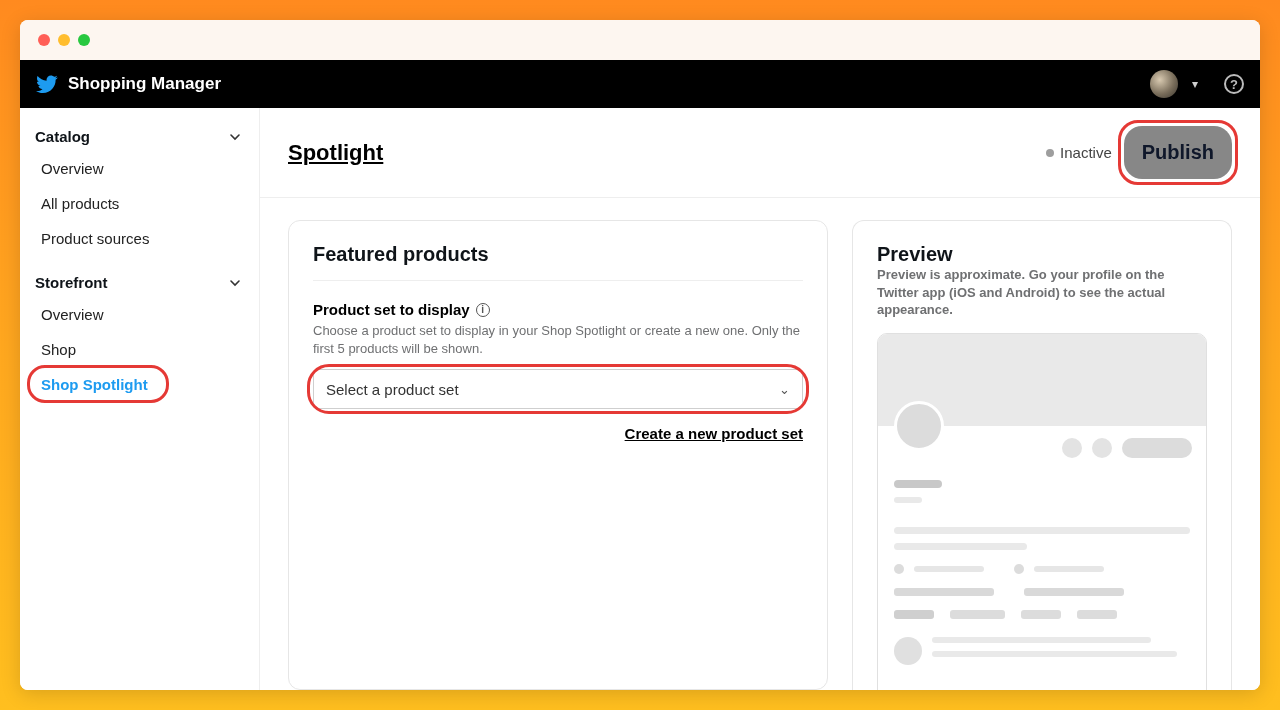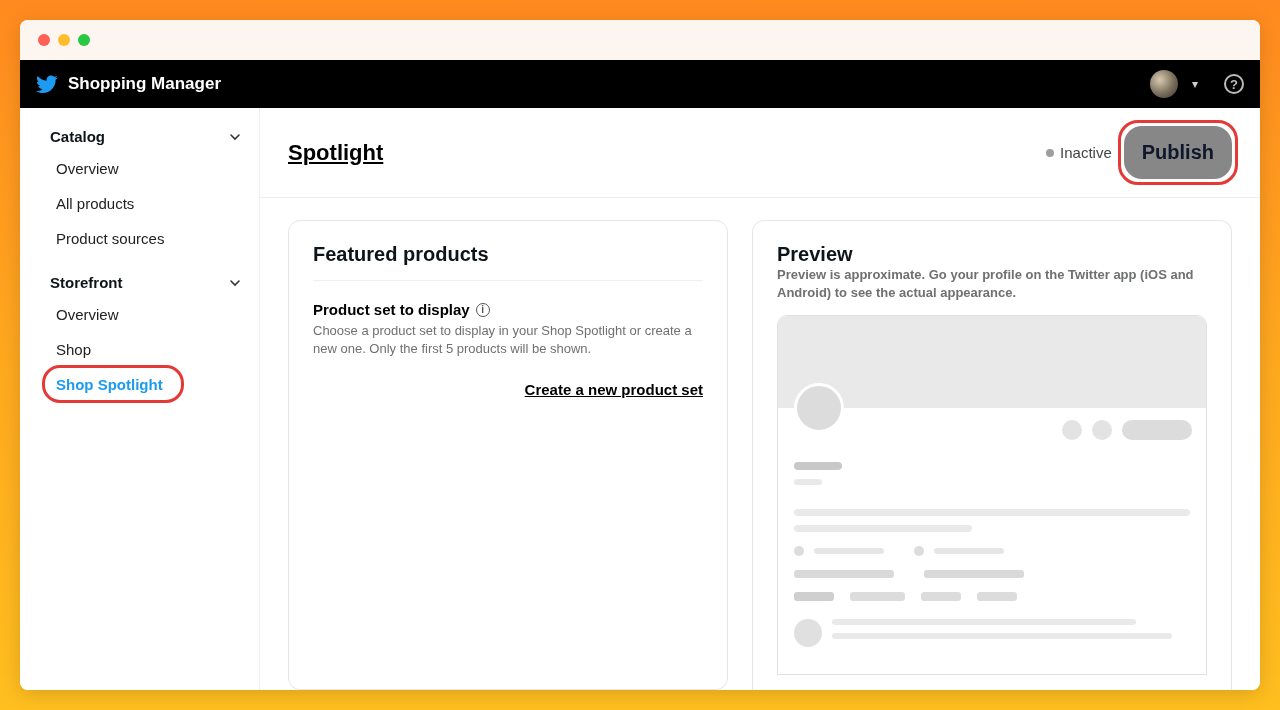--- a/index.html
+++ b/index.html
@@ -41,47 +41,47 @@
     gap: 10px;
   }
   .twitter-icon { width: 22px; height: 22px; }
   .topbar-title { font-weight: 700; font-size: 17px; }
   .topbar-spacer { flex: 1; }
   .avatar { width: 28px; height: 28px; border-radius: 50%; background: radial-gradient(circle at 35% 35%, #d8c9b0, #7a6e5b 55%, #38342d); }
   .caret-down { font-size: 12px; color: #cfcfcf; margin-left: 4px; }
   .help-icon { width: 20px; height: 20px; border-radius: 50%; border: 2px solid #bbb; color: #bbb; display:flex; align-items:center; justify-content:center; font-size:13px; font-weight:700; margin-left:16px;}
 
   .body { flex:1; display:flex; min-height:0; }
-  .sidebar { width:240px; background:#fff; border-right:1px solid #eee; padding: 14px 10px 14px 24px; }
+  .sidebar { width:240px; background:#fff; border-right:1px solid #eee; padding: 14px 10px 14px 9px; }
   .side-section-header { display:flex; align-items:center; justify-content:space-between; padding:6px 6px; font-weight:700; font-size:15px; color:#0f1419; cursor:pointer; }
   .chev { width:16px; height:16px; }
   .side-item { padding:9px 6px 9px 12px; font-size:15px; color:#222; cursor:pointer; border-radius:4px; }
   .side-item.active { color:#1d9bf0; font-weight:600; }
   .side-section-spacer { height:12px; }
 
   .main { flex:1; display:flex; flex-direction:column; min-width:0; background:#fff; }
   .page-header { display:flex; align-items:center; padding:18px 28px; border-bottom:1px solid #eee; }
   .page-title { font-size:22px; font-weight:800;text-decoration:underline; }
   .page-header-spacer { flex:1; }
   .status { display:flex; align-items:center; gap:6px; font-size:15px; color:#444; margin-right:12px;}
   .status-dot { width:8px; height:8px; border-radius:50%; background:#9e9e9e; }
   .publish-btn { background:#878787; color:#0f172a; border:none; border-radius:18px; padding:15px 18px; font-size:20px; font-weight:700; cursor:pointer; }
 
   .content { flex:1; display:flex; gap:24px; padding:22px 28px 0 28px; overflow:hidden;}
   .pane { border:1px solid #e6e6e6; border-radius:12px; padding:22px 24px 24px 24px; background:#fff; }
-  .pane-left { width:440px; }
+  .pane-left { width:540px; }
   .pane-title { font-size:20px; font-weight:800; color:#0f1419; padding-bottom:14px; border-bottom:1px solid #eee; }
   .field-group { margin-top:20px; }
   .field-label-row { display:flex; align-items:center; gap:6px; font-size:15px; font-weight:700; }
   .info-icon { width:14px; height:14px; border:1.3px solid #555; border-radius:50%; display:inline-flex; align-items:center; justify-content:center; font-size:10px; color:#555; font-weight:600;}
   .field-help { font-size:13px; color:#6f7072; margin-top:4px; line-height:1.35;}
   .select-box { margin-top:12px; border:1px solid #cfcfcf; border-radius:6px; height:40px; display:flex; align-items:center; padding:0 12px; justify-content:space-between; background:#fff; cursor:pointer; }
   .select-placeholder { font-size:15px; color:#333; }
   .select-chev { font-size:13px; color:#555; }
-  .create-link { display:block; text-align:right; margin-top:24px; font-size:15px; font-weight:700; color:#000; text-decoration:underline; cursor:pointer;}
+  .create-link { display:block; text-align:right; margin-top:16px; font-size:15px; font-weight:700; color:#000; text-decoration:underline; cursor:pointer;}
 
   .pane-right { flex:1; min-width:0; padding-bottom:4px; border-bottom:none; border-bottom-left-radius:0; border-bottom-right-radius:0; }
   .preview-sub { font-size:13px; color:#6f7072; line-height:1.35;font-weight:bold;}
   .preview-phone { margin-top:14px; border:1px solid #e0e0e0; border-radius:10px 10px 0 0; padding:0; overflow:hidden; height:360px; }
   .ph-banner { background:#e9e9e9; height:92px; position:relative; }
   .ph-avatar { width:50px; height:50px; border-radius:50%; background:#dcdcdc; border:3px solid #fff; position:absolute; left:16px; bottom:-25px; }
   .ph-row1 { display:flex; justify-content:flex-end; gap:10px; padding:12px 14px 0 14px;}
   .ph-circle { width:20px; height:20px; border-radius:50%; background:#e3e3e3; }
   .ph-pill { width:70px; height:20px; border-radius:12px; background:#dcdcdc; }
   .ph-text-block { padding: 22px 16px 0 16px; }
@@ -166,20 +166,27 @@
 
       <div class="content">
         <div class="pane pane-left">
           <div class="pane-title">Featured products</div>
           <div class="field-group">
             <div class="field-label-row">
               <span>Product set to display</span>
               <span class="info-icon">i</span>
             </div>
             <div class="field-help">Choose a product set to display in your Shop Spotlight or create a new one. Only the first 5 products will be shown.</div>
+            <div class="rel">
+              <div class="select-box">
+                <span class="select-placeholder">Select a product set</span>
+                <span class="select-chev">⌄</span>
+              </div>
+              <div class="hl hl-select" style="left:-6px; top:-5px; right:-6px; bottom:-5px;"></div>
+            </div>
             <a class="create-link">Create a new product set</a>
           </div>
         </div>
 
         <div class="pane pane-right">
           <div class="pane-title" style="border:none;padding-bottom:0;">Preview</div>
           <div class="preview-sub">Preview is approximate. Go your profile on the Twitter app (iOS and Android) to see the actual appearance.</div>
 
           <div class="preview-phone">
             <div class="ph-banner">

